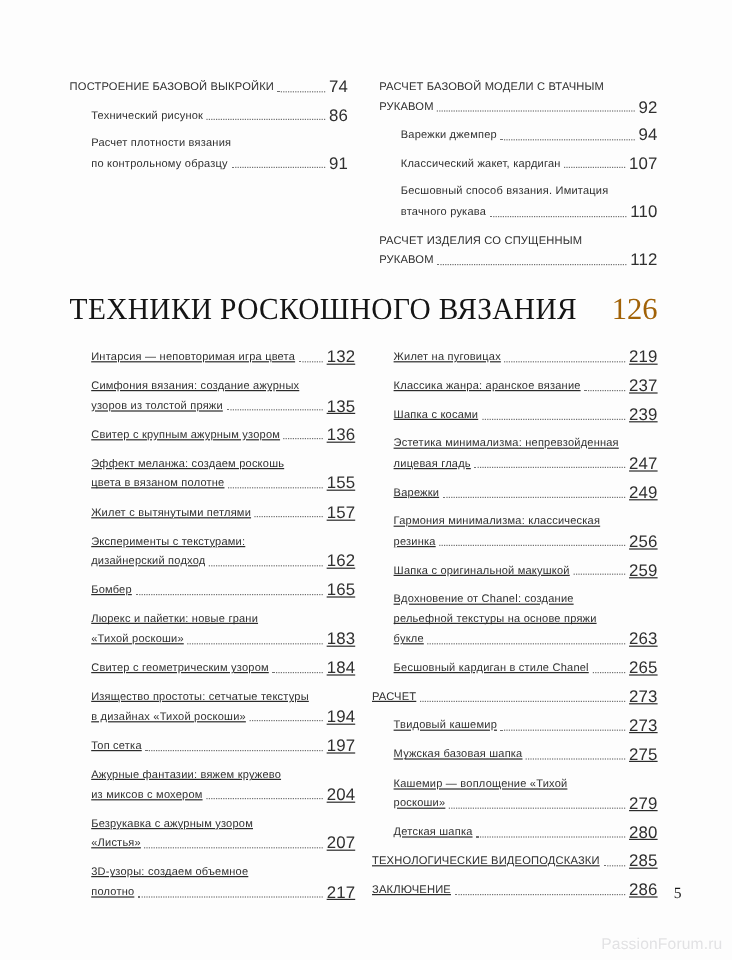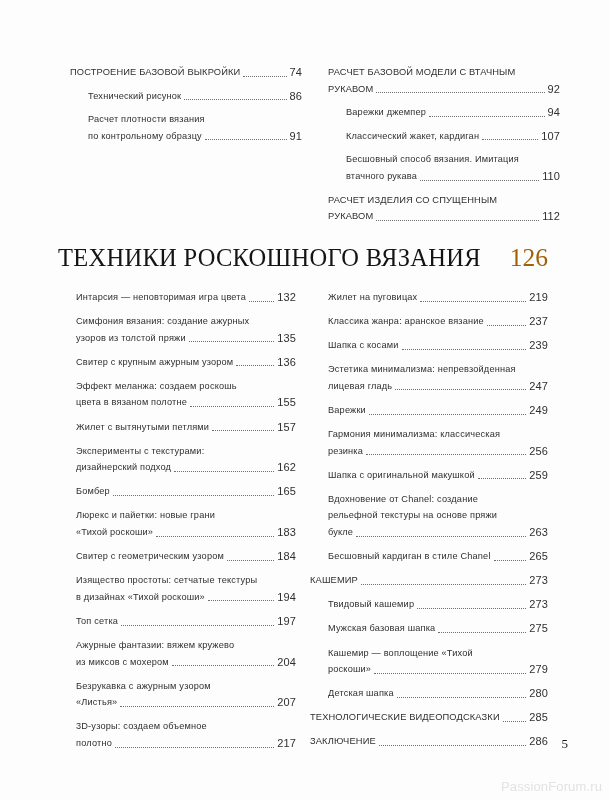--- a/index.html
+++ b/index.html
@@ -43,21 +43,21 @@
     flex: 0 1 auto;
   }
   .leader {
     flex: 1 1 auto;
     min-width: 6px;
     border-bottom: 1px dotted #6f6f6f;
     margin: 0 2px 4px 3px;
     height: 0;
   }
   .entry-page {
-    font-size: 11px;
+    font-size: 14px;
     line-height: 16.6px;
     color: #2f2f2f;
     flex: 0 0 auto;
     padding-left: 1px;
     letter-spacing: 0.01em;
     text-align: right;
   }
 
   
   .entry.multi .entry-first {
@@ -75,21 +75,21 @@
   }
 
   
   .lvl0 { margin-left: 0px; }
   .lvl1 { margin-left: 18px; }
 
   
   .top-cols {
     position: absolute;
     top: 64px;
-    left: 70px;
+    left: 58px;
     width: 490px;
     display: flex;
     gap: 26px;
   }
   .top-col { width: 238px; }
 
   
   .big-heading {
     position: absolute;
     top: 243px;
@@ -120,21 +120,21 @@
   
   .main-cols {
     position: absolute;
     top: 289px;
     left: 58px;
     width: 490px;
     display: flex;
     gap: 14px;
   }
   .main-col { width: 238px; }
-  .main-col .entry { margin-bottom: 7.5px; }
+  .main-col .entry { margin-bottom: 7.5px; text-decoration: underline; }
 
   
   .folio {
     position: absolute;
     top: 736px;
     left: 0;
     width: 568px;
     text-align: right;
     font-family: "Liberation Serif", "DejaVu Serif", serif;
     font-size: 13px;
@@ -403,21 +403,21 @@
         </div>
         <div class="entry lvl1">
           <div class="entry-inner">
             <span class="entry-label">Бесшовный кардиган в стиле Chanel</span>
             <span class="leader"></span>
             <span class="entry-page">265</span>
           </div>
         </div>
         <div class="entry lvl0 section">
           <div class="entry-inner">
-            <span class="entry-label">КАШЕМИР</span>
+            <span class="entry-label">РАСЧЕТ</span>
             <span class="leader"></span>
             <span class="entry-page">273</span>
           </div>
         </div>
         <div class="entry lvl1">
           <div class="entry-inner">
             <span class="entry-label">Твидовый кашемир</span>
             <span class="leader"></span>
             <span class="entry-page">273</span>
           </div>

